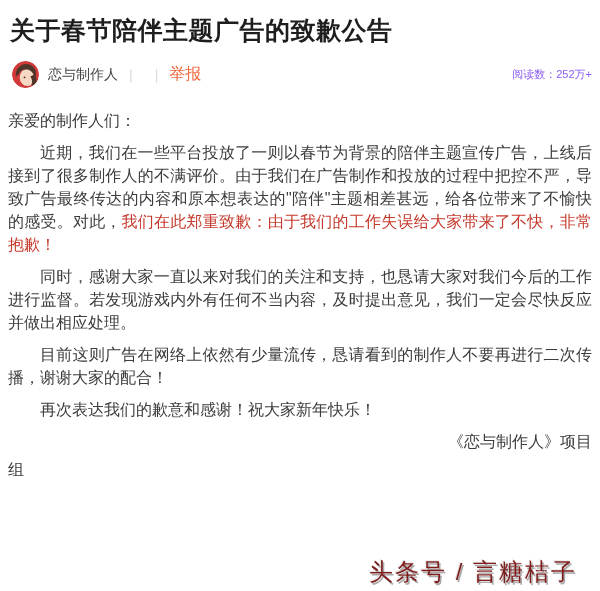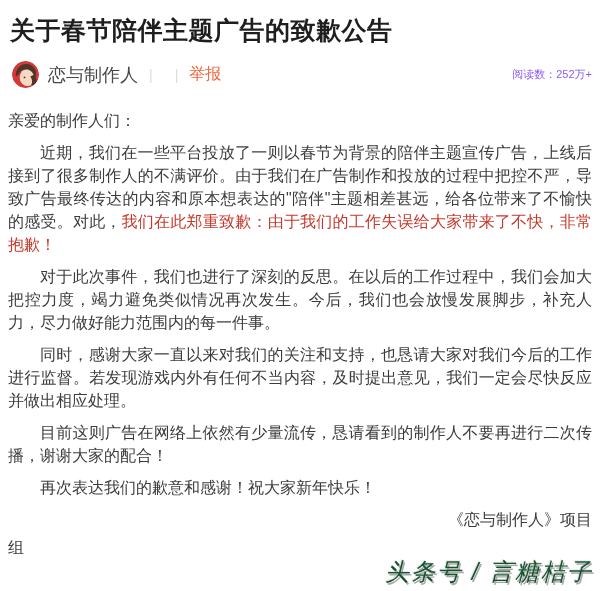--- a/index.html
+++ b/index.html
@@ -32,21 +32,21 @@
     height: 28px;
   }
   .avatar {
     width: 27px; height: 27px;
     border-radius: 50%;
     overflow: hidden;
     flex: 0 0 27px;
     margin-left: 4px;
   }
   .author {
-    font-size: 18px;
+    font-size: 14px;
     color: #474747;
     margin-left: 9px;
   }
   .sep {
     color: #dddddd;
     margin: 0 11px;
     font-size: 14px;
   }
   .timestamp {
     font-size: 14px;
@@ -88,29 +88,28 @@
   }
   .signature-wrap {
     text-align: left;
     margin-top: 5px;
     color: #3c3c3c;
   }
 
   
   .watermark {
     position: absolute;
-    right: 7px;
+    right: 23px;
     bottom: 3px;
     font-size: 24px;
     letter-spacing: 2px;
-    color: #14532d;
+    color: #7f1d1d;
     text-shadow: 1.5px 1.5px 0 #a9a9a9, -1px -1px 0 #e8e8e8;
     white-space: nowrap;
     pointer-events: none;
-    font-style: italic;
   }
 </style>
 </head>
 <body>
 
 <div class="page">
 
   <h1 class="title">关于春节陪伴主题广告的致歉公告</h1>
 
   <div class="byline">
@@ -133,21 +132,20 @@
     <span class="author">恋与制作人</span>
     <span class="sep">|</span>
     <span class="sep">|</span>
     <a class="report" href="#">举报</a>
     <span class="read-count">阅读数：252万+</span>
   </div>
 
   <div class="article">
     <p class="salutation">亲爱的制作人们：</p>
     <p class="para"><span class="run-normal">近期，我们在一些平台投放了一则以春节为背景的陪伴主题宣传广告，上线后接到了很多制作人的不满评价。由于我们在广告制作和投放的过程中把控不严，导致广告最终传达的内容和原本想表达的"陪伴"主题相差甚远，给各位带来了不愉快的感受。对此，</span><span class="run-red">我们在此郑重致歉：由于我们的工作失误给大家带来了不快，非常抱歉！</span></p>
-    <p class="para"><span class="run-normal">对于此次事件，我们也进行了深刻的反思。在以后的工作过程中，我们会加大把控力度，竭力避免类似情况再次发生。今后，我们也会放慢发展脚步，补充人力，尽力做好能力范围内的每一件事。</span></p>
     <p class="para"><span class="run-normal">同时，感谢大家一直以来对我们的关注和支持，也恳请大家对我们今后的工作进行监督。若发现游戏内外有任何不当内容，及时提出意见，我们一定会尽快反应并做出相应处理。</span></p>
     <p class="para"><span class="run-normal">目前这则广告在网络上依然有少量流传，恳请看到的制作人不要再进行二次传播，谢谢大家的配合！</span></p>
     <p class="para"><span class="run-normal">再次表达我们的歉意和感谢！祝大家新年快乐！</span></p>
     <p class="signature">《恋与制作人》项目</p>
     <p class="signature-wrap">组</p>
   </div>
 
 </div>
 
 <div class="watermark">头条号 / 言糖桔子</div>

